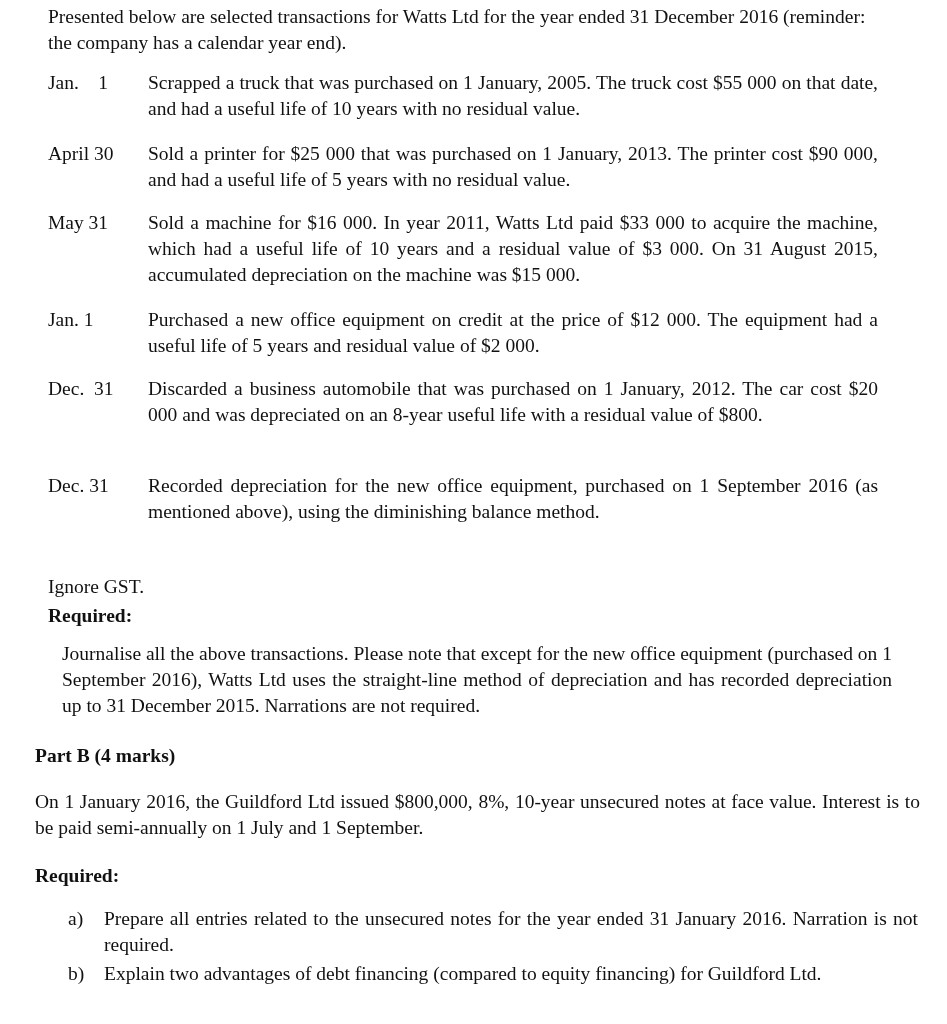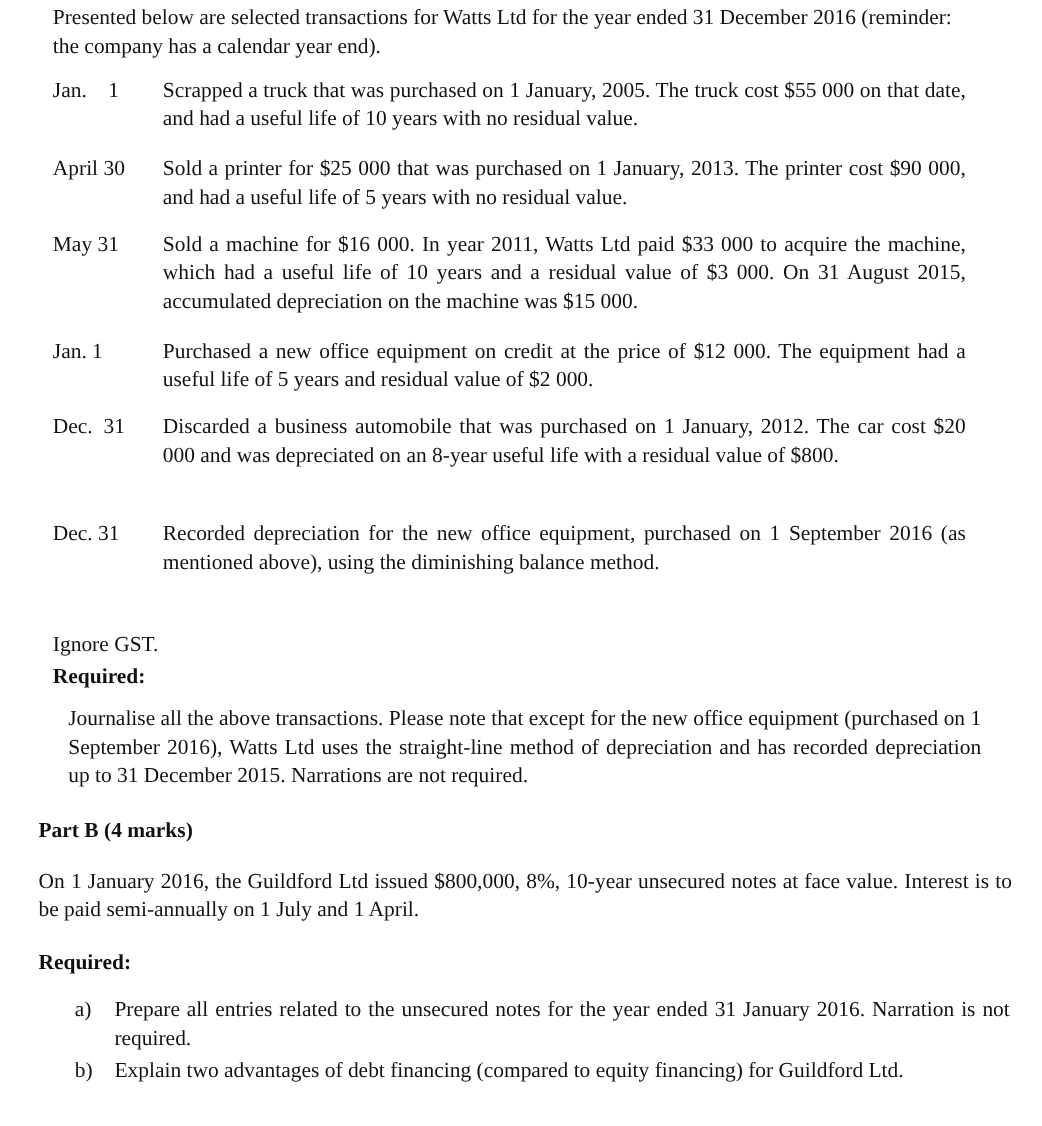--- a/index.html
+++ b/index.html
@@ -55,21 +55,21 @@
 </div>
 
 <div class="abs" style="left:48px; top:574px;">Ignore GST.</div>
 
 <div class="abs bold" style="left:48px; top:603px;">Required:</div>
 
 <div class="abs just" style="left:48px; top:641px; width:830px;margin-left:14px;">Journalise all the above transactions. Please note that except for the new office equipment (purchased on 1 September 2016), Watts Ltd uses the straight-line method of depreciation and has recorded depreciation up to 31 December 2015. Narrations are not required.</div>
 
 <div class="abs bold" style="left:35px; top:743px;">Part B (4 marks)</div>
 
-<div class="abs just" style="left:35px; top:789px; width:885px;">On 1 January 2016, the Guildford Ltd issued $800,000, 8%, 10-year unsecured notes at face value. Interest is to be paid semi-annually on 1 July and 1 April.</div>
+<div class="abs just" style="left:35px; top:789px; width:885px;">On 1 January 2016, the Guildford Ltd issued $800,000, 8%, 10-year unsecured notes at face value. Interest is to be paid semi-annually on 1 July and 1 September.</div>
 
 <div class="abs bold" style="left:35px; top:863px;">Required:</div>
 
 <div class="li" style="top:906px;">
   <span class="mk">a)</span>
   <span class="tx">Prepare all entries related to the unsecured notes for the year ended 31 January 2016. Narration is not required.</span>
 </div>
 
 <div class="li" style="top:961px;">
   <span class="mk">b)</span>

